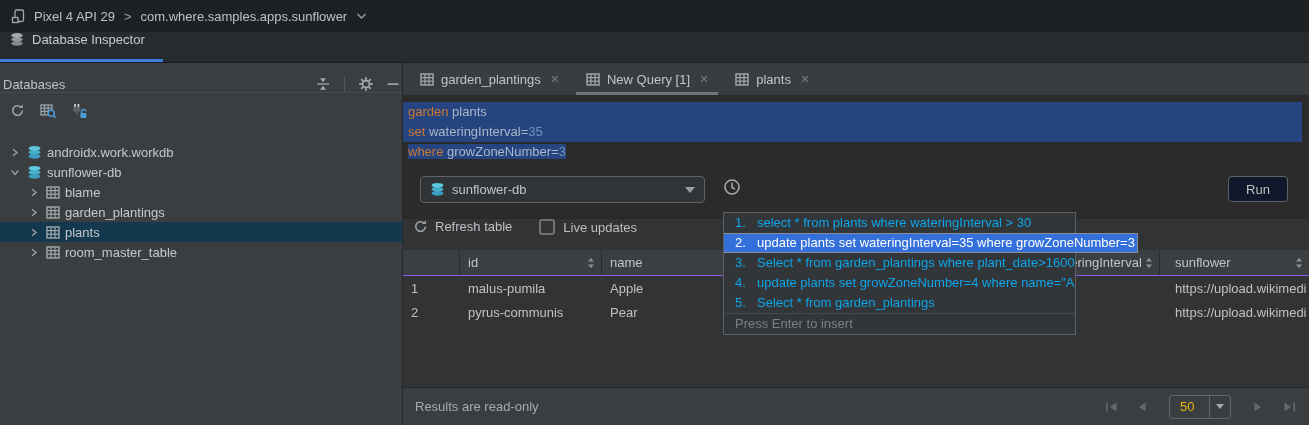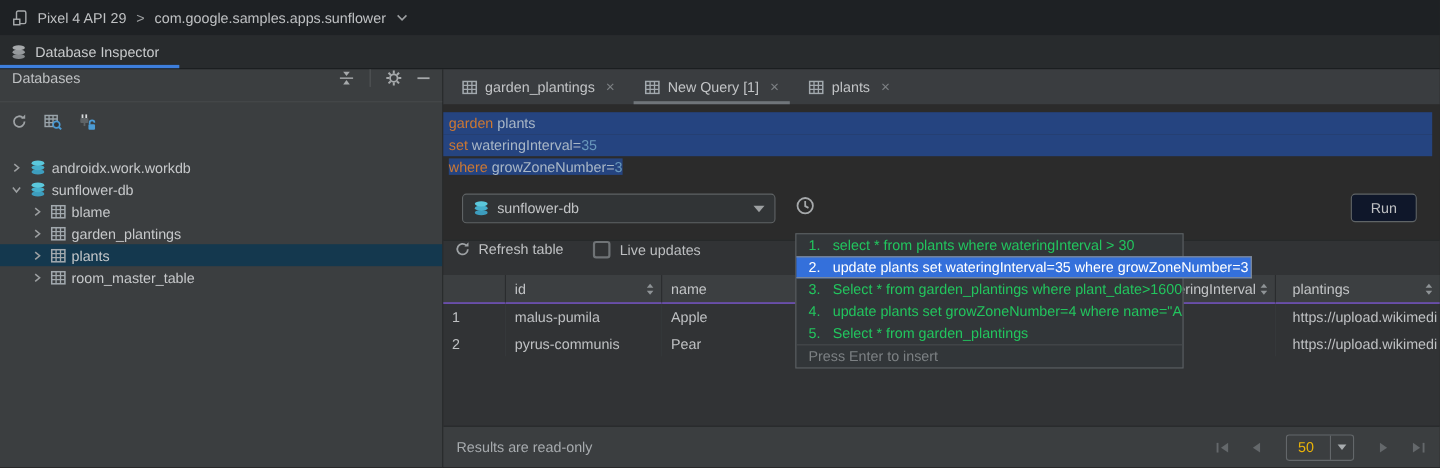--- a/index.html
+++ b/index.html
@@ -8,31 +8,31 @@
          font-size:13px; color:#BDBFC1; }
 
   
   .titlebar { height:32px; background:#1E2124; display:flex; align-items:center;
               padding-left:11px; gap:7px; color:#BFC1C3; }
   .titlebar .crumb { white-space:pre; }
   .sep { color:#9DA0A2; padding:0 2px; }
 
   
   .inspectorbar { height:31px; background:#282B2D; border-bottom:1px solid #1A1C1E; display:flex; }
-  .insp-tab { position:relative; display:flex; align-items:center; gap:8px;
+  .insp-tab { position:relative; display:flex; align-items:flex-start; gap:8px;
               padding:0 18px 0 10px; color:#C9CBCD; }
   .insp-underline { position:absolute; left:0; right:0; bottom:0; height:3px; background:#3D7EDC; }
 
   
   .content { display:flex; height:362px; }
 
   
   .left { width:403px; background:#3B3E40; border-right:1px solid #26282A; flex:none; }
-  .lp-header { height:30px; border-bottom:1px solid #46494B; display:flex; align-items:flex-start;
-               padding:0 11px; color:#BFC1C3; }
+  .lp-header { height:30px; border-bottom:1px solid #46494B; display:flex; align-items:flex-end;
+               padding:0 3px; color:#BFC1C3; }
   .lp-hicons { margin-left:auto; display:flex; align-items:center; gap:13px; }
   .vdiv { width:1px; height:16px; background:#53565
 8; background:#535658; }
   .lp-toolbar { height:35px; display:flex; align-items:center; gap:15px; padding:0 10px; }
   .tree { padding-top:3px;margin-top:11px; }
   .trow { height:20px; display:flex; align-items:center; gap:5px; padding-left:8px; cursor:default; }
   .trow.child { padding-left:27px; }
   .trow.selected { background:#14384E; }
   .chev { width:14px; height:14px; display:flex; align-items:center; justify-content:center; }
   .chev.open svg { transform:rotate(90deg); }
@@ -96,21 +96,21 @@
   .sizesel .val { padding-left:10px; color:#eab308; flex:1; }
   .sizesel .arr { width:21px; height:100%; border-left:1px solid #63676A; display:flex;
                   align-items:center; justify-content:center; }
   .selarrow { width:0; height:0; border-left:4.5px solid transparent; border-right:4.5px solid transparent;
               border-top:5.5px solid #A7ABAE; }
 
   
   .popup { position:absolute; left:320px; top:149px; width:353px; background:#323639;
            border:1px solid #5D6164; z-index:10; }
   .pp-item { height:20px; line-height:20px; padding-left:11px; width:351px; overflow:hidden;
-             white-space:nowrap; color:#22c55e; cursor:default; }
+             white-space:nowrap; color:#0ea5e9; cursor:default; }
   .pp-n { display:inline-block; min-width:15px; margin-right:7px; }
   .pp-item.sel { width:414px; background:#3470DB; color:#FFFFFF; position:relative; z-index:11;
                  border:1px solid #8A8E91; border-left:none; line-height:18px; }
   .pp-hint { height:21px; line-height:20px; border-top:1px solid #474A4D; color:#7C8083;
              padding-left:11px; }
 
   svg { display:block; }
 </style>
 </head>
 <body>
@@ -119,21 +119,21 @@
 
   <div class="titlebar">
     <span>
       <svg width="16" height="15" viewBox="0 0 16 15">
         <rect x="4" y="1" width="8.5" height="11.5" rx="1.5" fill="none" stroke="#A6A9AB" stroke-width="1.3"></rect>
         <rect x="1.5" y="8.5" width="5.5" height="5" fill="#1E2124" stroke="#A6A9AB" stroke-width="1.3"></rect>
       </svg>
     </span>
     <span class="crumb">Pixel 4 API 29</span>
     <span class="sep">&gt;</span>
-    <span class="crumb">com.google.samples.apps.sunflower</span>
+    <span class="crumb">com.where.samples.apps.sunflower</span>
     <span style="margin-left:2px">
       <svg width="11" height="8" viewBox="0 0 11 8">
           <polyline points="1.5,2 5.5,6 9.5,2" fill="none" stroke="#9DA0A2" stroke-width="1.4"></polyline>
         </svg>
     </span>
   </div>
 
   <div class="inspectorbar">
     <div class="insp-tab">
       <span>
@@ -430,21 +430,21 @@
           <div class="gc c3">
             <span>wateringInterval</span>
             <span class="sorticon">
               <svg width="8" height="12" viewBox="0 0 8 12" fill="#8F9497">
                   <polygon points="4,1 7,4.6 1,4.6"></polygon>
                   <polygon points="4,11 1,7.4 7,7.4"></polygon>
                 </svg>
             </span>
           </div>
           <div class="gc c4">
-            <span>plantings</span>
+            <span>sunflower</span>
             <span class="sorticon">
               <svg width="8" height="12" viewBox="0 0 8 12" fill="#8F9497">
                   <polygon points="4,1 7,4.6 1,4.6"></polygon>
                   <polygon points="4,11 1,7.4 7,7.4"></polygon>
                 </svg>
             </span>
           </div>
         </div>
         <div class="gr">
           <div class="gc c0">1</div>

